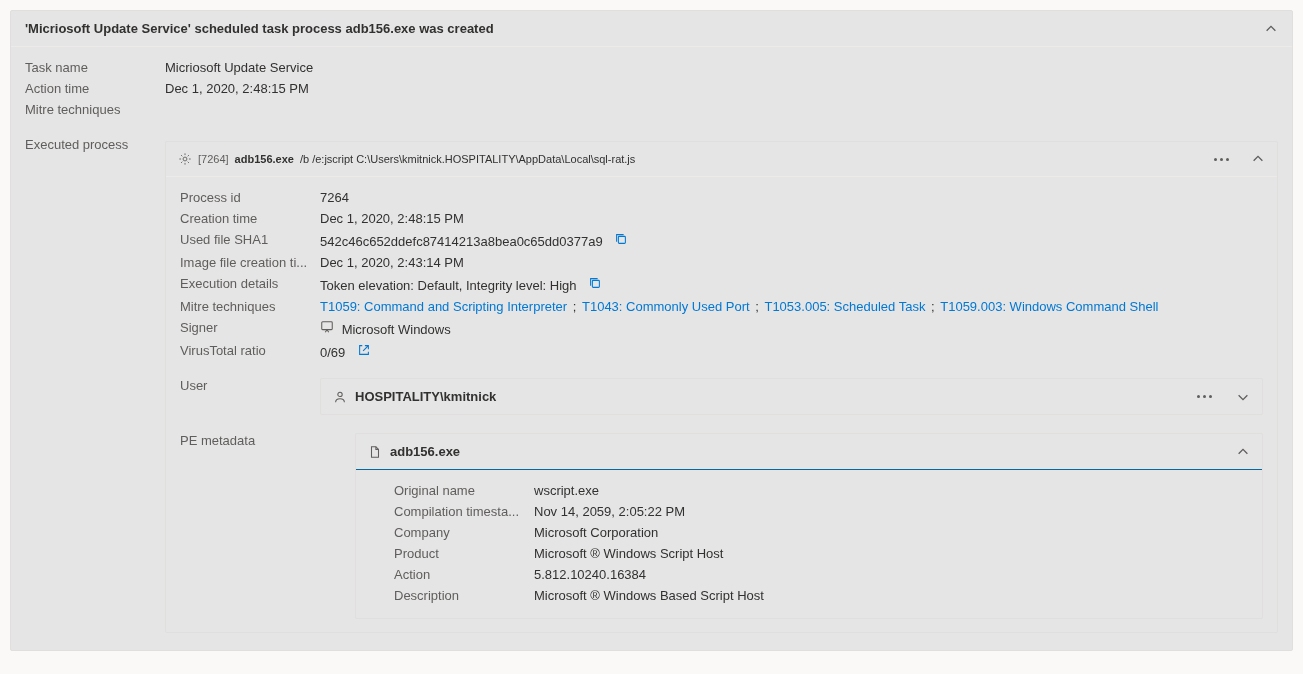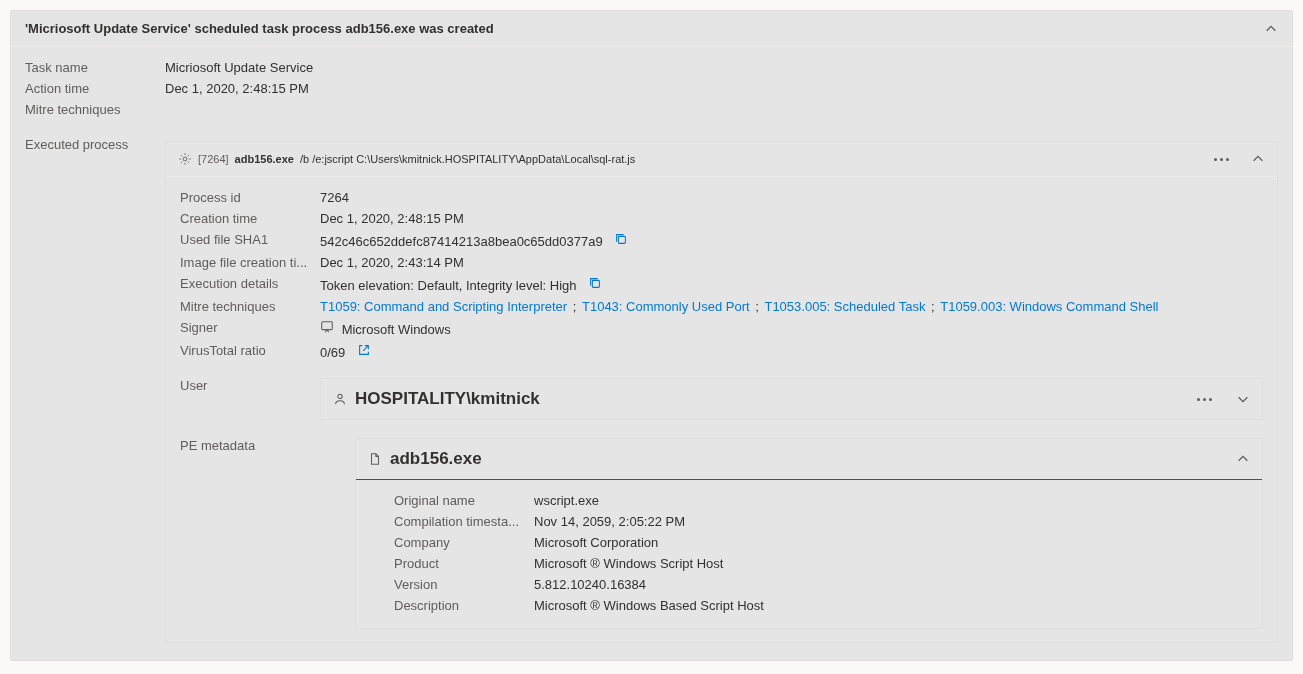--- a/index.html
+++ b/index.html
@@ -92,21 +92,21 @@
   .sub-section-row { display:flex; padding: 3px 0; font-size:13px; }
   .sub-label { width:140px; flex-shrink:0; color:#605e5c;}
   .sub-value { flex:1; }
   .sub-card {
     border: 1px solid #e1dfdd;
     border-radius: 2px;
     margin-top: 8px;
   }
   .sub-card-header {
     display:flex; align-items:center; gap:8px;
-    padding: 10px 12px; font-size:17px;
+    padding: 10px 12px; font-size:13px;
     cursor:pointer;
   }
   .sub-card-header .bold { font-weight:600; flex:1;}
   .sub-card-body {
     border-top:1px solid #0369a1;
     padding: 10px 16px 12px 38px;
   }
   .uicon { color:#605e5c; }
 </style>
 </head>
@@ -289,21 +289,21 @@
                       </div>
                     <div class="sub-section-row">
                         <div class="sub-label">Company</div>
                         <div class="sub-value">Microsoft Corporation</div>
                       </div>
                     <div class="sub-section-row">
                         <div class="sub-label">Product</div>
                         <div class="sub-value">Microsoft ® Windows Script Host</div>
                       </div>
                     <div class="sub-section-row">
-                        <div class="sub-label">Version</div>
+                        <div class="sub-label">Action</div>
                         <div class="sub-value">5.812.10240.16384</div>
                       </div>
                     <div class="sub-section-row">
                         <div class="sub-label">Description</div>
                         <div class="sub-value">Microsoft ® Windows Based Script Host</div>
                       </div>
                   </div>
                 </div>
               </div>
             </div>

